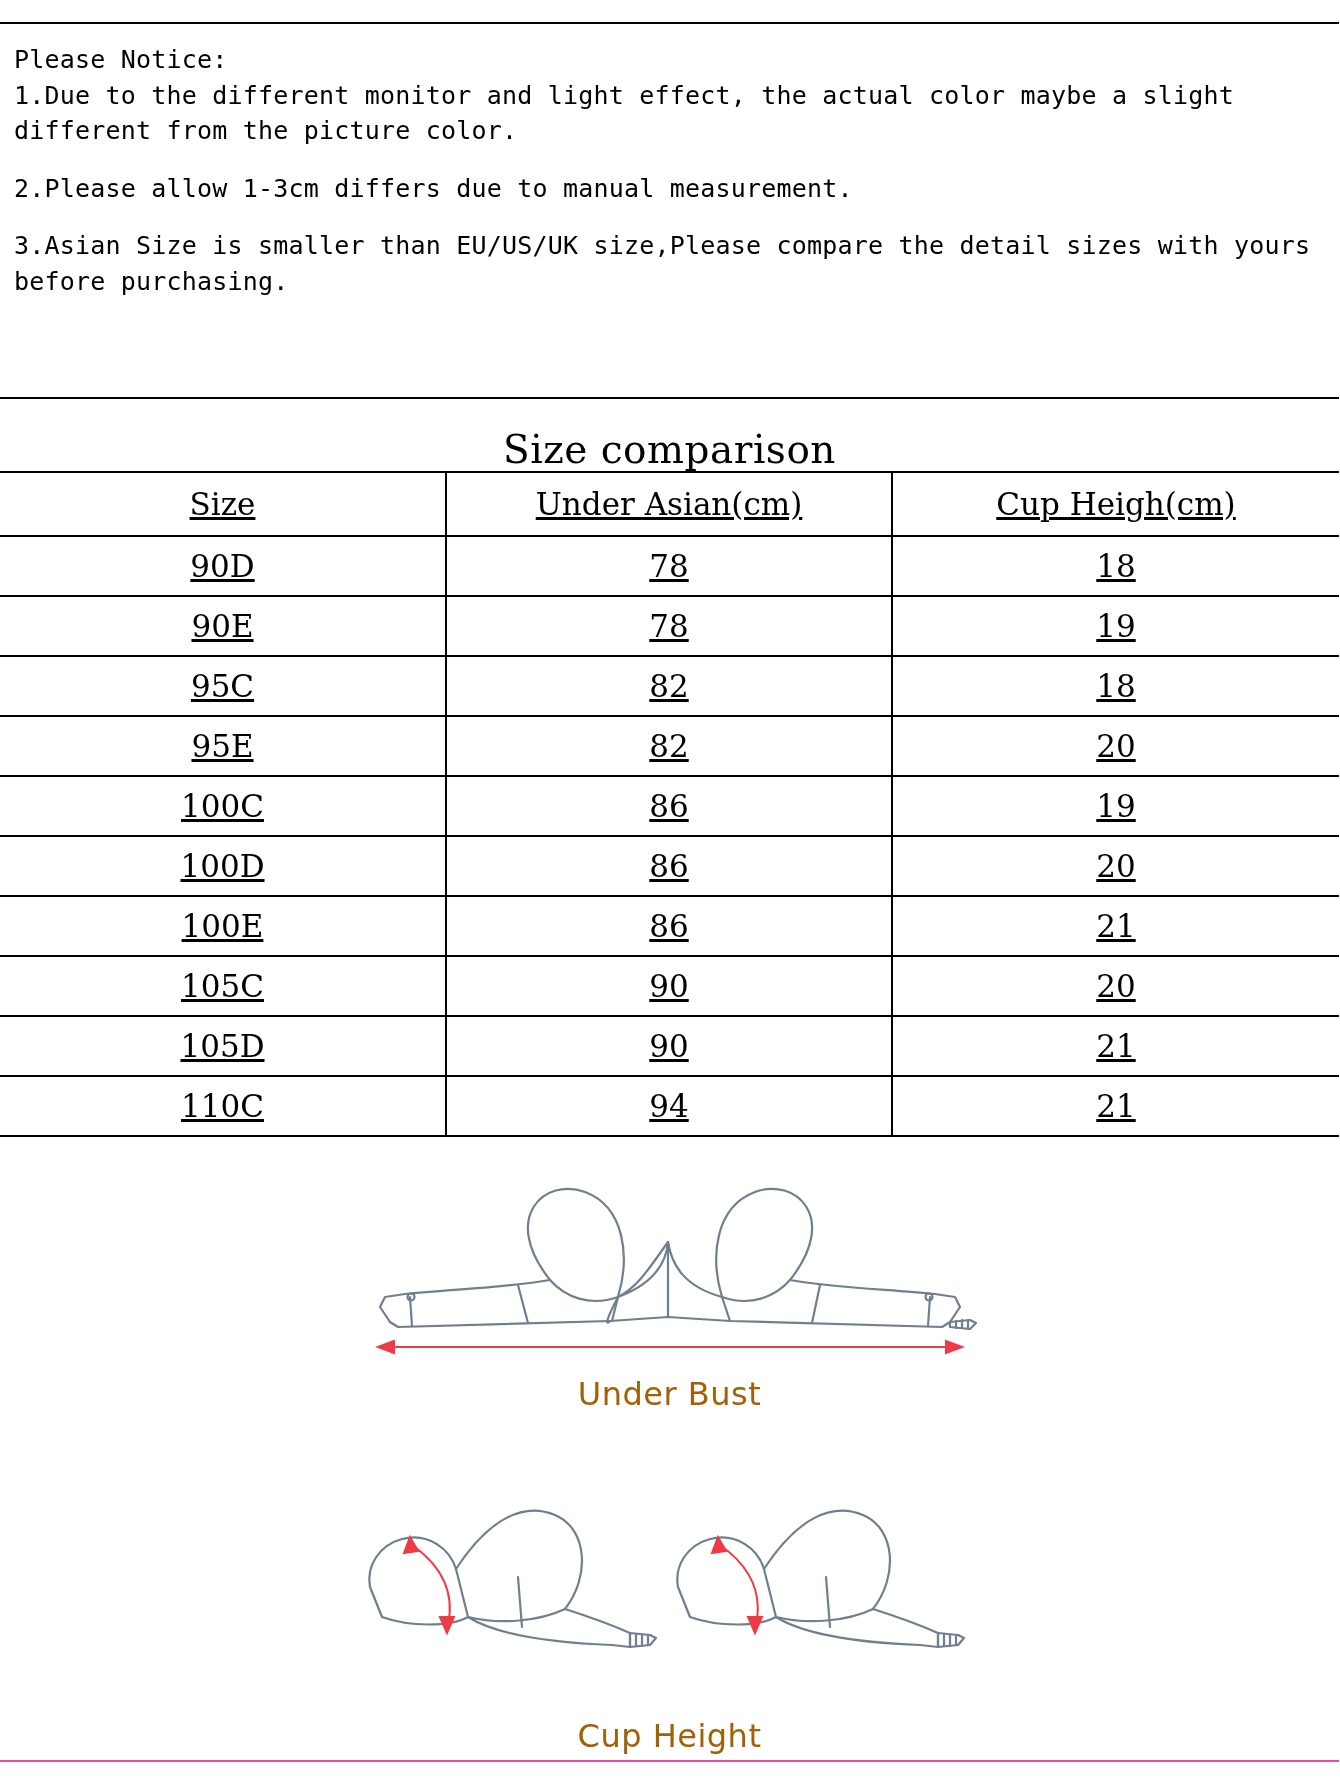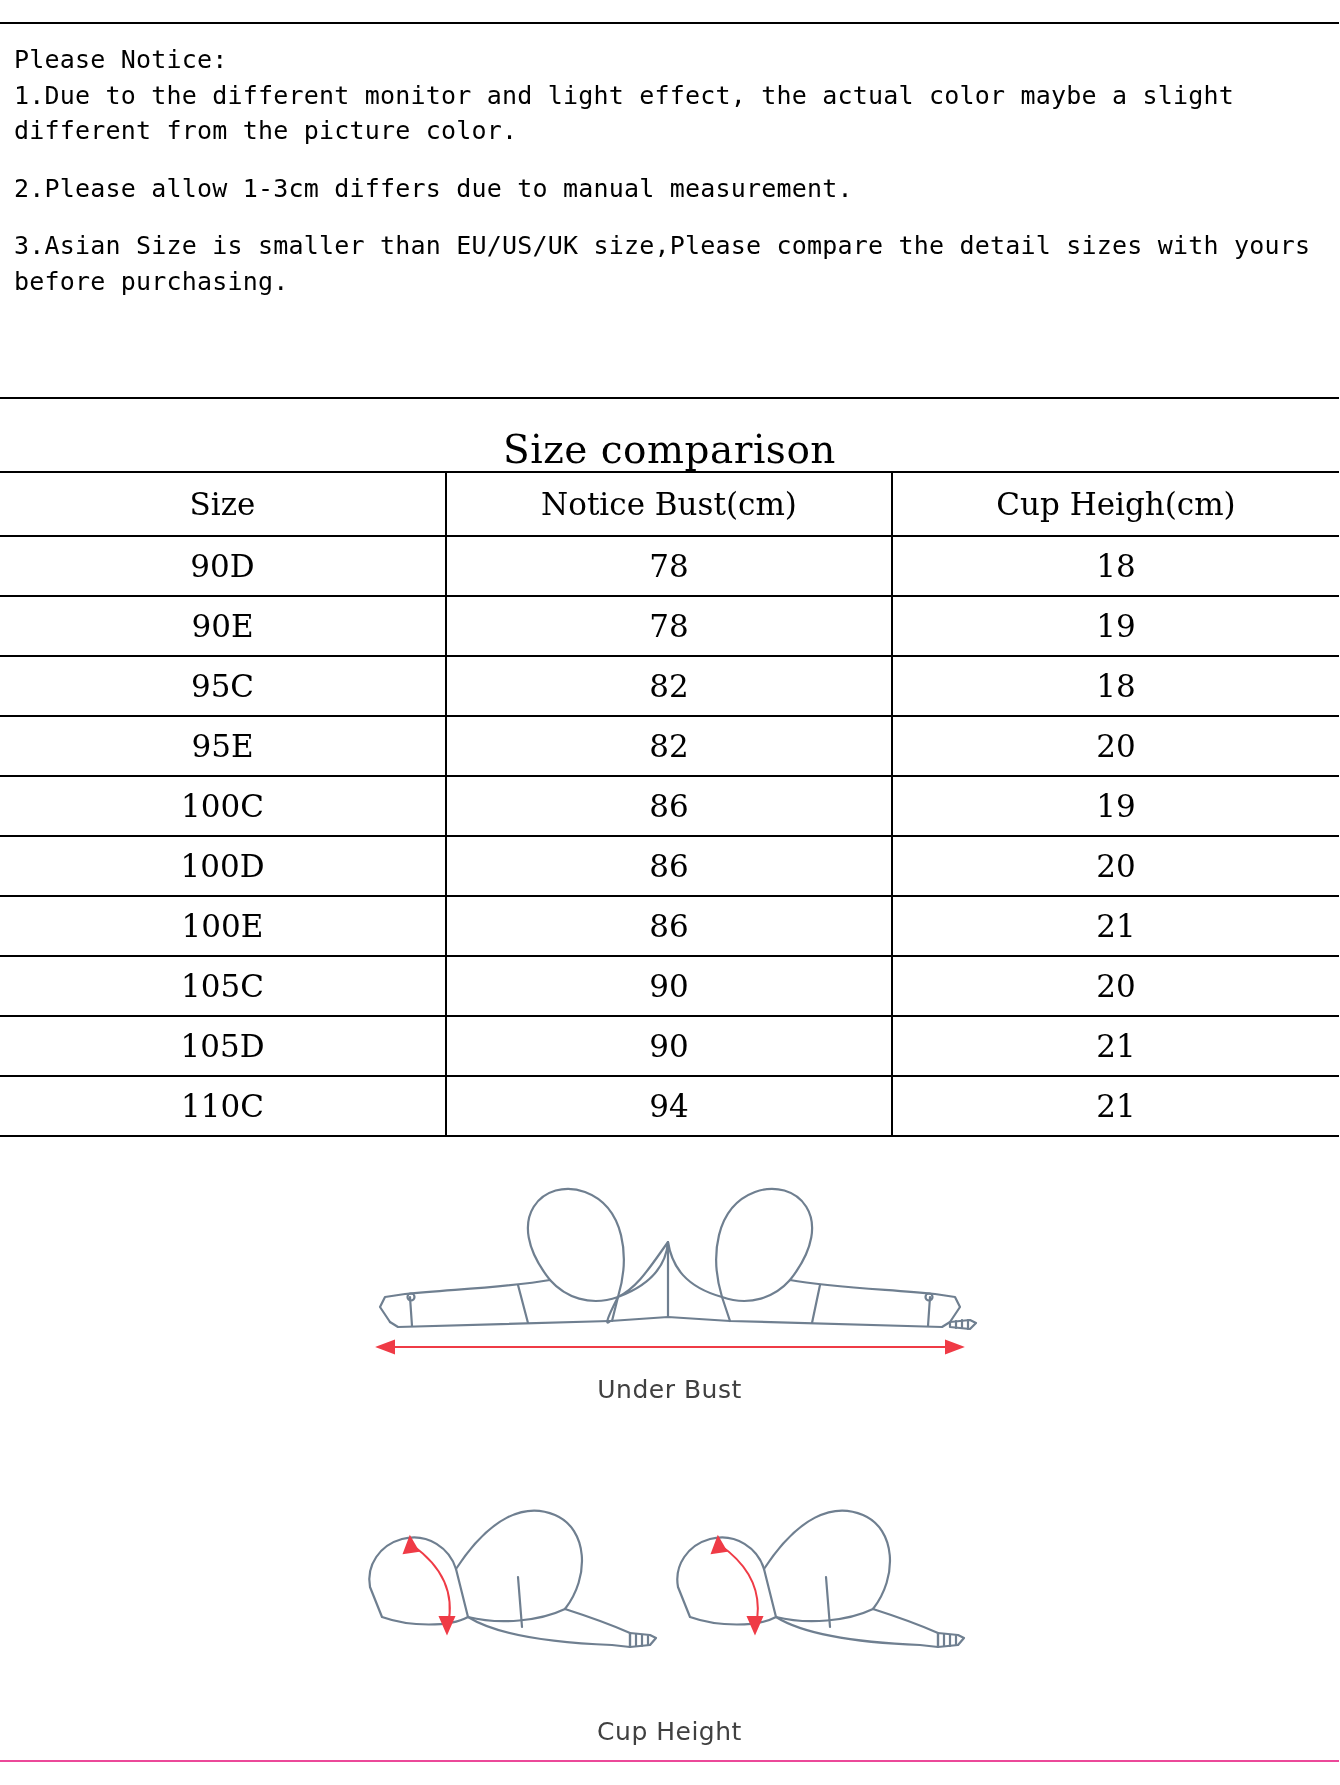--- a/index.html
+++ b/index.html
@@ -64,41 +64,42 @@
     table-layout: fixed;
   }
   table.size td {
     border-right: 2px solid #000;
     border-bottom: 2px solid #000;
     text-align: center;
     font-family: "DejaVu Serif", serif;
     font-size: 31px;
     height: 58px;
     padding: 0;
+    text-decoration: underline;
   }
   table.size tr td:last-child {
     border-right: none;
   }
   table.size tr.head td {
     font-size: 31px;
     height: 62px;
   }
   table.size col.c1 { width: 446px; }
   table.size col.c2 { width: 446px; }
   table.size col.c3 { width: 447px; }
 
   .figures {
     position: relative;
     height: 640px;
   }
   .fig-caption {
     text-align: center;
-    color: #404040;
+    color: #a16207;
     font-family: "DejaVu Sans", sans-serif;
-    font-size: 25px;
+    font-size: 32px;
     letter-spacing: 0.5px;
   }
   .fig1 {
     position: absolute;
     left: 0; right: 0;
     top: 10px;
     text-align: center;
   }
   .fig2 {
     position: absolute;
@@ -131,21 +132,21 @@
 
     <table class="size">
       <colgroup>
           <col class="c1">
           <col class="c2">
           <col class="c3">
         </colgroup>
       <tbody>
         <tr class="head">
           <td>Size</td>
-          <td>Notice Bust(cm)</td>
+          <td>Under Asian(cm)</td>
           <td>Cup Heigh(cm)</td>
         </tr>
         <tr>
           <td>90D</td>
           <td>78</td>
           <td>18</td>
         </tr>
         <tr>
           <td>90E</td>
           <td>78</td>

